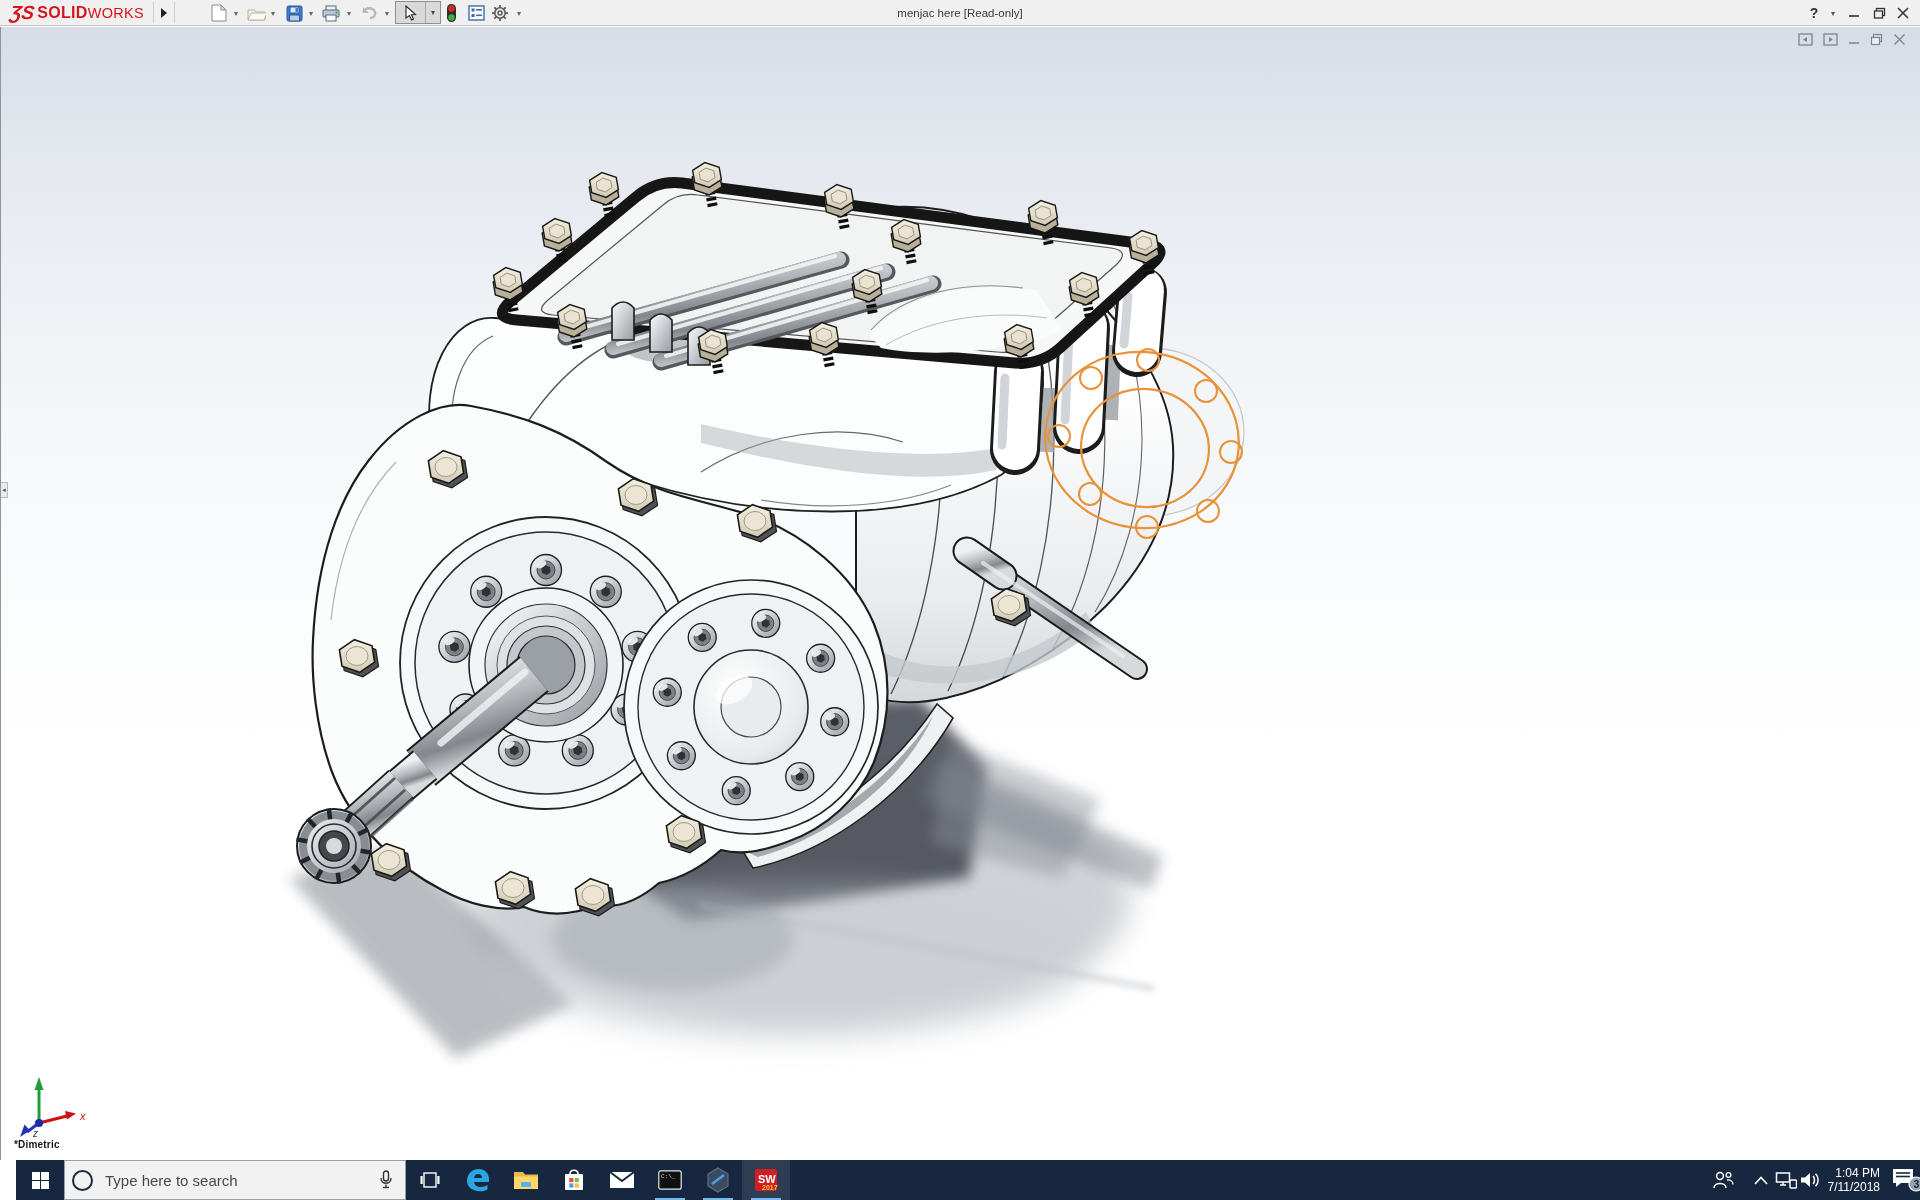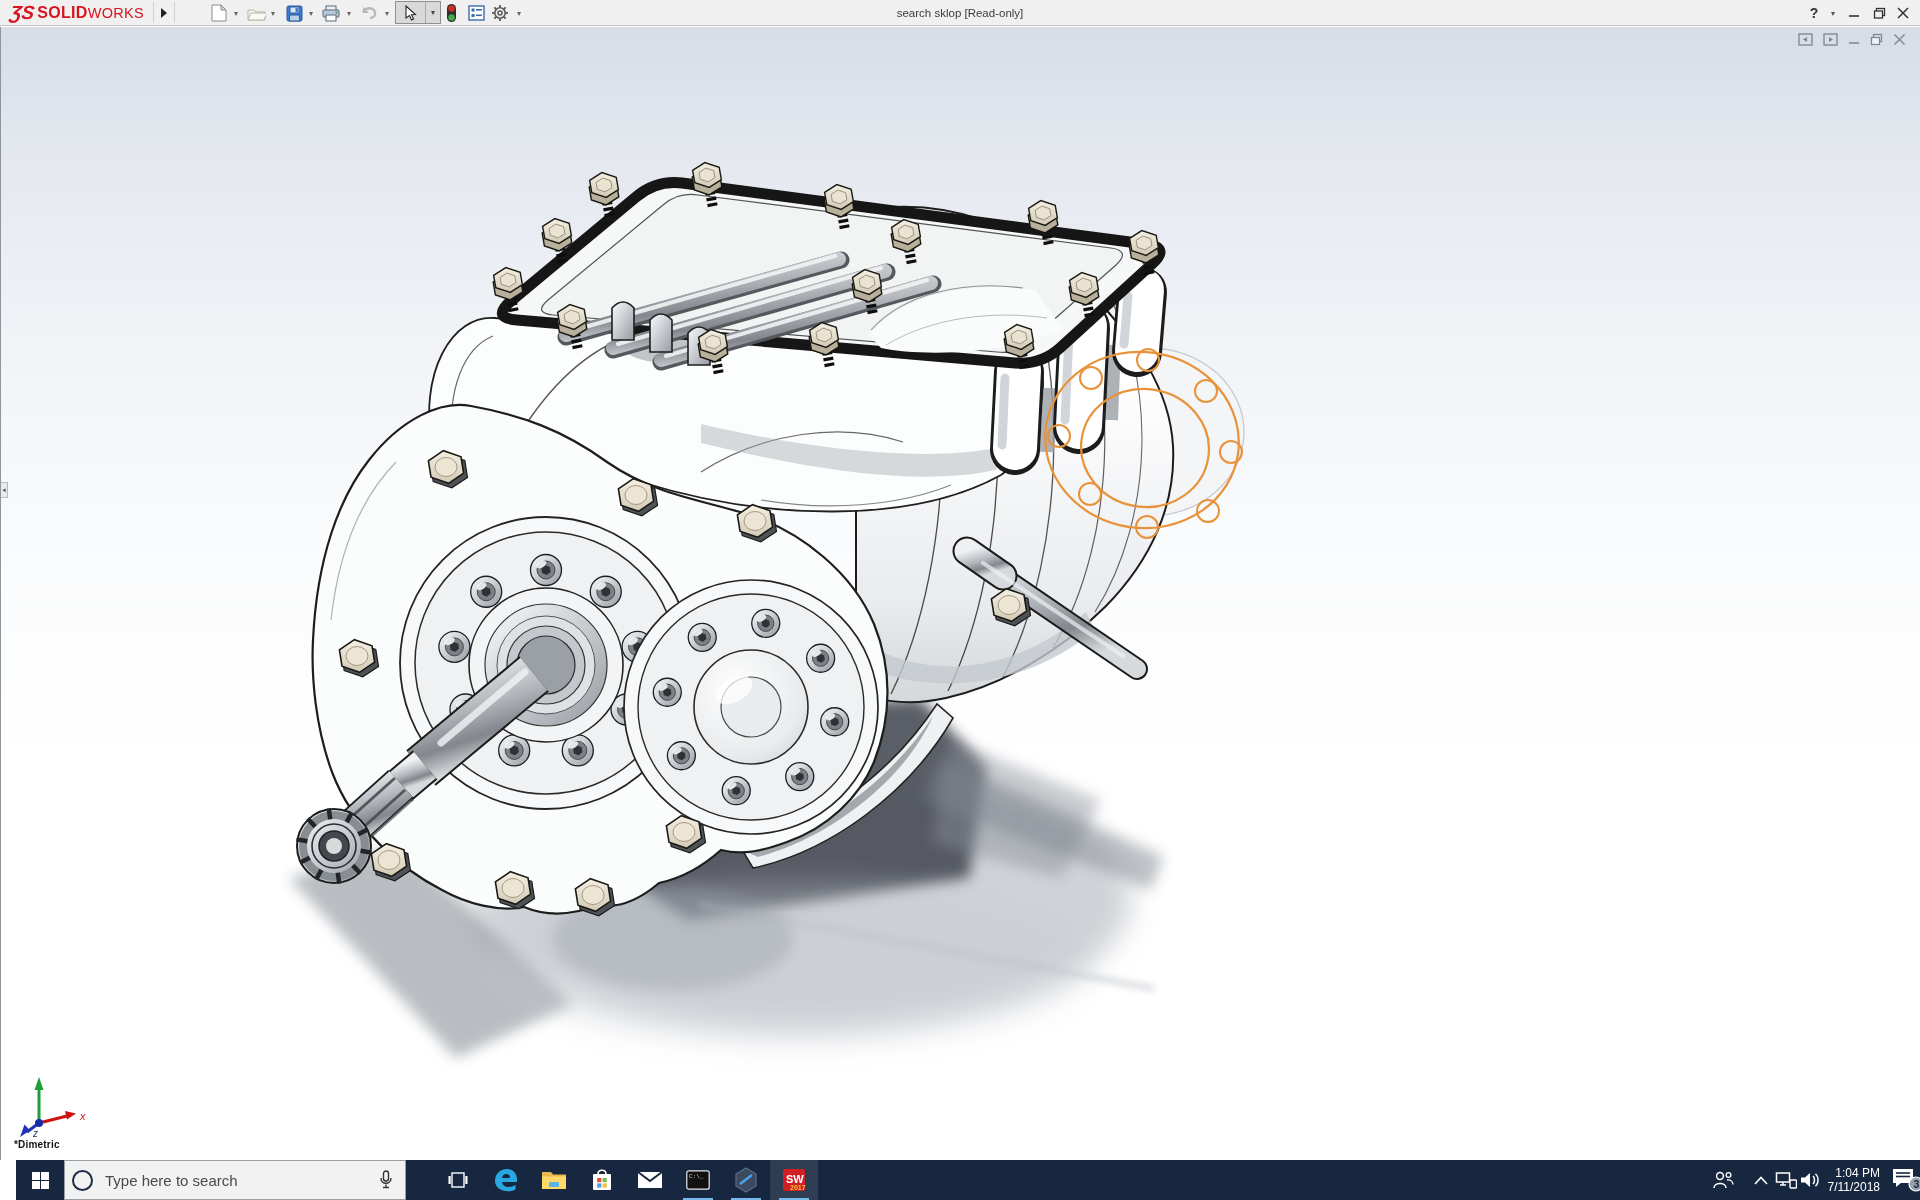--- a/index.html
+++ b/index.html
@@ -25,21 +25,21 @@
   .doc-ctl { position:absolute; top:6px; right:14px; display:flex; gap:10px; align-items:center; }
   .doc-ctl svg { display:block; }
   .view-label { position:absolute; left:13px; top:1112px; font-size:10px; font-weight:bold; color:#141414; letter-spacing:.2px; }
   .side-tab { position:absolute; left:0; top:455px; width:7px; height:16px; background:#e8eaee; border:1px solid #b5bac0; border-left:none; font-size:7px; color:#555; line-height:14px; text-align:center;}
   
   .taskbar { position:absolute; left:16px; top:1160px; width:1920px; height:48px; background:#17273f; }
   .start-btn { position:absolute; left:0; top:0; width:48px; height:40px; display:flex; align-items:center; justify-content:center; }
   .search-box { position:absolute; left:48px; top:0; width:342px; height:40px; background:#f2f2f2; border:1px solid #9aa0a8; display:flex; align-items:center; }
   .search-box .ring { width:21px; height:21px; border:2.6px solid #1c2b45; border-radius:50%; margin-left:7px; }
   .search-box .ph { margin-left:12px; font-size:15px; color:#4a4a4a; flex:1; }
-  .tb-btn { position:absolute; top:0; width:48px; height:40px; display:flex; align-items:center; justify-content:center;margin-left:28px; }
+  .tb-btn { position:absolute; top:0; width:48px; height:40px; display:flex; align-items:center; justify-content:center; }
   .tb-underline { position:absolute; bottom:0; left:9px; width:30px; height:2px; background:#76b9ed; }
   .tray { position:absolute; top:0; height:40px; display:flex; align-items:center; justify-content:center; }
   .clock { position:absolute; left:1806px; top:0; width:58px; height:40px; color:#fff; font-size:12px; text-align:right; display:flex; flex-direction:column; justify-content:center; line-height:14px; }
 </style>
 </head>
 <body>
 
 <div class="titlebar">
   <div class="sw-logo">
     <span class="s3">ƷS</span>
@@ -126,21 +126,21 @@
           <line x1="1" y1="9" x2="3.5" y2="9"></line>
           <line x1="14.5" y1="9" x2="17" y2="9"></line>
           <line x1="3.3" y1="3.3" x2="5.1" y2="5.1"></line>
           <line x1="12.9" y1="12.9" x2="14.7" y2="14.7"></line>
           <line x1="12.9" y1="5.1" x2="14.7" y2="3.3"></line>
           <line x1="3.3" y1="14.7" x2="5.1" y2="12.9"></line>
         </g>
       </svg>
   </div>
   <div class="tbcaret" style="left:513px">▾</div>
-  <div class="doc-title">search sklop [Read-only]</div>
+  <div class="doc-title">menjac here [Read-only]</div>
   <div class="win-ctl" style="left:1804px;width:20px;font-weight:bold;font-size:14px;">?</div>
   <div class="win-ctl" style="left:1826px;width:14px;font-size:8px;color:#555;">▾</div>
   <div class="win-ctl" style="left:1844px;width:20px;">
       <svg width="12" height="12">
         <line x1="1" y1="9" x2="11" y2="9" stroke="#333" stroke-width="1.6"></line>
       </svg>
     </div>
   <div class="win-ctl" style="left:1869px;width:20px;">
       <svg width="13" height="12">
         <rect x="3.5" y="1.5" width="8" height="7" fill="none" stroke="#333" stroke-width="1.3"></rect>

